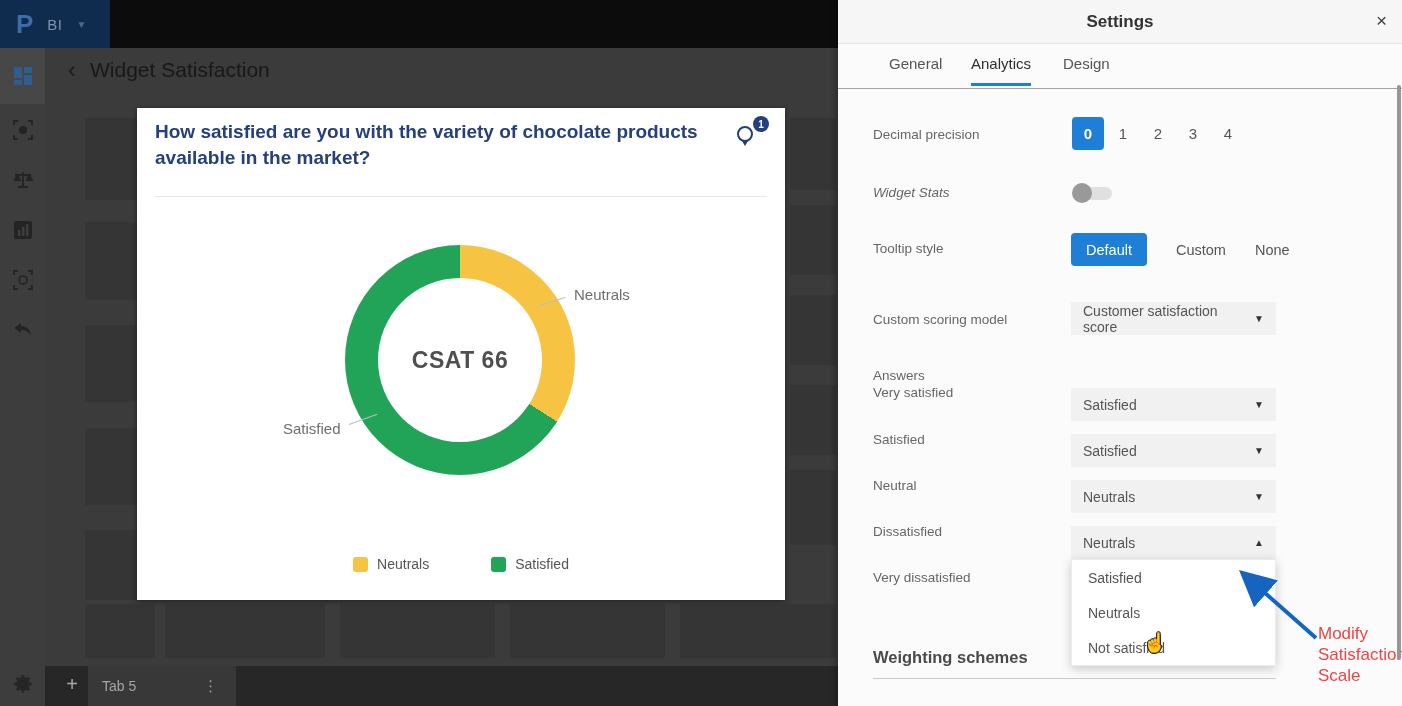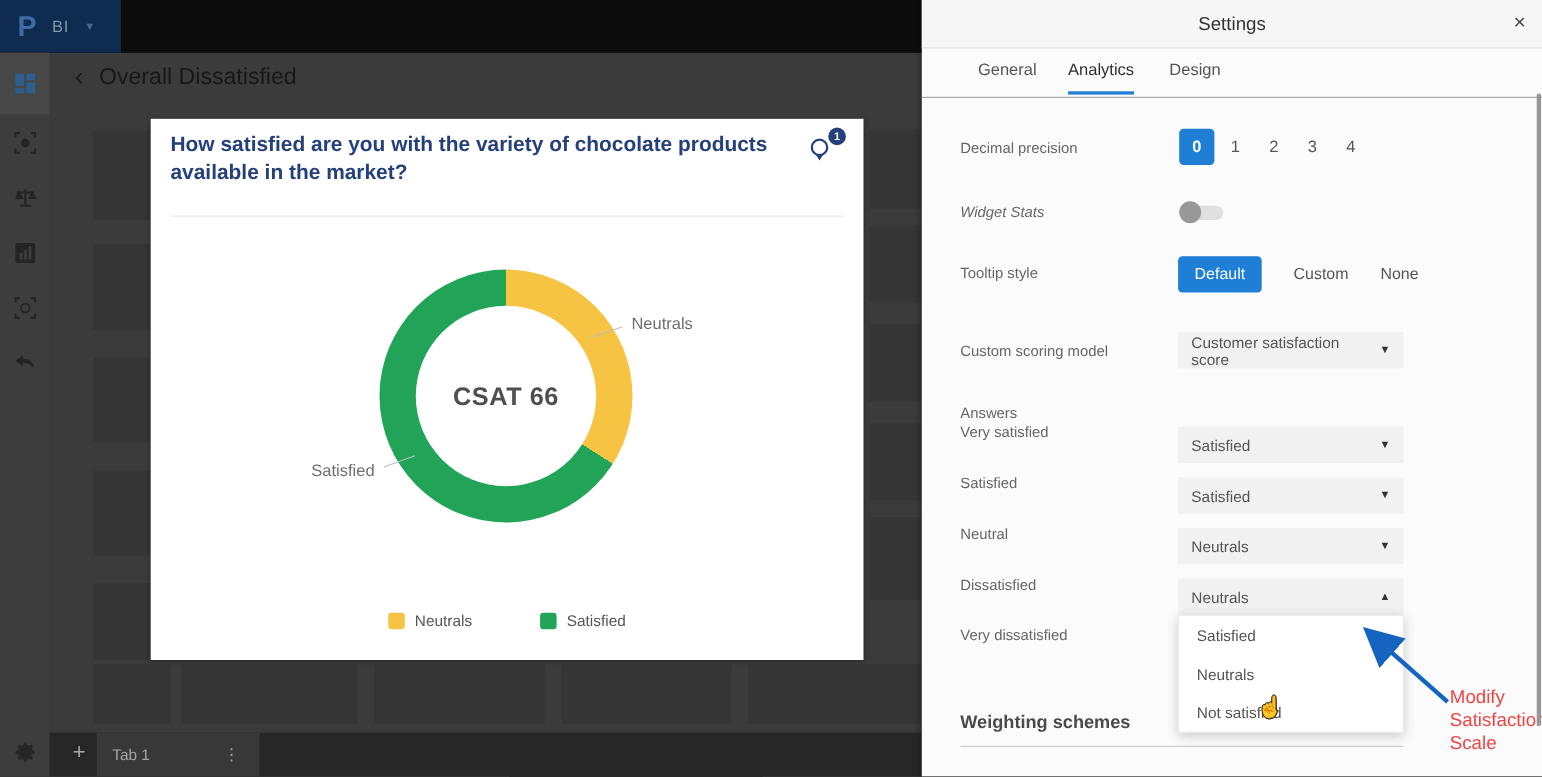--- a/index.html
+++ b/index.html
@@ -46,21 +46,21 @@
   .tabbar { position:absolute; left:45px; top:666px; width:793px; height:40px; background:#272727; }
   .tab-add { position:absolute; left:14px; top:7px; font-size:20px; color:#a9a9a9; width:26px; text-align:center; }
   .tab-chip { position:absolute; left:43px; top:0; width:148px; height:40px; background:#383838; display:flex; align-items:center; }
   .tab-chip-label { font-size:14px; color:#a5a5a5; margin-left:14px; }
   .tab-kebab { position:absolute; right:18px; font-size:15px; color:#9d9d9d; }
   .gear-slot { position:absolute; left:0px; top:666px; width:45px; height:40px; background:#3d3d3d; display:flex; align-items:center; justify-content:center; }
 
   
   .panel { position:absolute; left:838px; top:0; width:564px; height:706px; background:#fbfbfb; box-shadow:-2px 0 6px rgba(0,0,0,.3); }
   .panel-header { position:absolute; left:0; top:0; width:564px; height:44px; background:#f6f6f6; border-bottom:1px solid #e3e3e3; display:flex; align-items:center; justify-content:center; }
-  .panel-title { font-size:17px; font-weight:normal; color:#333; }
+  .panel-title { font-size:17px; font-weight:bold; color:#333; }
   .panel-close { position:absolute; right:15px; top:11px; font-size:19px; color:#444; line-height:1; cursor:default; }
 
   .tabs { position:absolute; left:0; top:44px; width:564px; height:45px; border-bottom:1px solid #a3a3a3; }
   .tabrow-item { position:absolute; top:11px; font-size:15px; color:#555; padding-bottom:11px; }
   .tabrow-item.active { color:#2f2f2f; border-bottom:3px solid #1f7ed6; }
 
   .s-label { position:absolute; left:35px; font-size:13.5px; color:#666; }
   .seg { position:absolute; left:234px; top:117px; display:flex; }
   .seg-opt { width:32px; height:33px; display:flex; align-items:center; justify-content:center; font-size:15px; color:#555; margin-right:3px; }
   .seg-opt.selected { background:#1f7ed6; color:#fff; border-radius:4px; font-weight:bold; }
@@ -160,21 +160,21 @@
     <span>
       <svg width="22" height="22" viewBox="0 0 22 22">
           <path fill="#232323" d="M11 7a4 4 0 1 0 0 8 4 4 0 0 0 0-8zm0 6.2A2.2 2.2 0 1 1 11 8.8a2.2 2.2 0 0 1 0 4.4z"></path>
           <path fill="#232323" d="M9.8 2h2.4l.4 2.2 1.9.8 1.9-1.2 1.7 1.7-1.2 1.9.8 1.9 2.2.4v2.4l-2.2.4-.8 1.9 1.2 1.9-1.7 1.7-1.9-1.2-1.9.8-.4 2.2H9.8l-.4-2.2-1.9-.8-1.9 1.2-1.7-1.7 1.2-1.9-.8-1.9L2 12.2V9.8l2.2-.4.8-1.9-1.2-1.9 1.7-1.7 1.9 1.2 1.9-.8z" fill-opacity=".85"></path>
         </svg>
     </span>
   </div>
 
   <div class="page-title">
     <span class="back-chevron">‹</span>
-    <span>Overall Dissatisfied</span>
+    <span>Widget Satisfaction</span>
   </div>
 
   <div class="tile" style="left:85px;top:118px;width:70px;height:82px;"></div>
   <div class="tile" style="left:85px;top:222px;width:70px;height:78px;"></div>
   <div class="tile" style="left:85px;top:325px;width:70px;height:77px;"></div>
   <div class="tile" style="left:85px;top:428px;width:70px;height:77px;"></div>
   <div class="tile" style="left:85px;top:530px;width:70px;height:70px;"></div>
   <div class="tile" style="left:790px;top:118px;width:47px;height:72px;"></div>
   <div class="tile" style="left:790px;top:205px;width:47px;height:70px;"></div>
   <div class="tile" style="left:790px;top:295px;width:47px;height:70px;"></div>
@@ -217,21 +217,21 @@
       <div class="legend-item">
         <span class="legend-swatch" style="background: rgb(33, 164, 87);"></span>
         <span class="legend-label">Satisfied</span>
       </div>
     </div>
   </div>
 
   <div class="tabbar">
     <span class="tab-add">+</span>
     <div class="tab-chip">
-      <span class="tab-chip-label">Tab 1</span>
+      <span class="tab-chip-label">Tab 5</span>
       <span class="tab-kebab">⋮</span>
     </div>
   </div>
 </div>
 
 <div class="panel">
   <div class="panel-header">
     <span class="panel-title">Settings</span>
     <span class="panel-close">×</span>
   </div>

